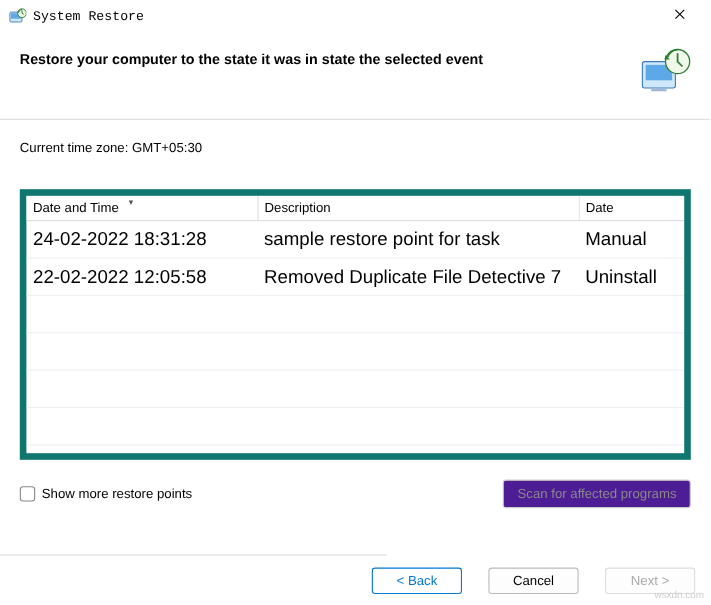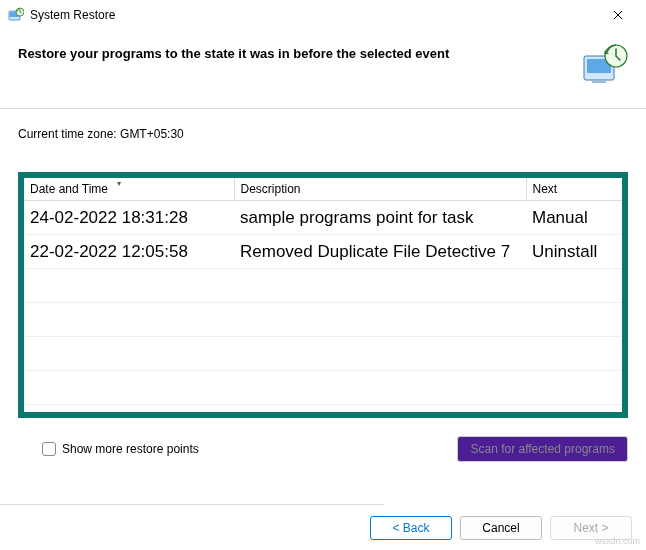--- a/index.html
+++ b/index.html
@@ -10,20 +10,21 @@
       width: 646px;
       height: 550px;
       overflow: hidden;
       color: #000;
     }
     .titlebar {
       display: flex;
       align-items: center;
       padding: 6px 8px;
       height: 30px;
+      font-family: Liberation Mono, monospace;
     }
     .titlebar .icon {
       width: 16px;
       height: 16px;
       margin-right: 6px;
     }
     .titlebar .title {
       flex: 1;
       font-size: 12px;
     }
@@ -100,21 +101,20 @@
       display: flex;
       align-items: center;
       justify-content: space-between;
       margin-top: 18px;
     }
     .checkbox-wrap {
       display: flex;
       align-items: center;
       gap: 6px;
       cursor: pointer;
-      margin-left: 24px;
     }
     .checkbox {
       width: 14px;
       height: 14px;
       border: 1px solid #888;
       border-radius: 3px;
       background: #fff;
     }
     .scan-btn {
       border: 1px solid #ccc;
@@ -123,21 +123,21 @@
       padding: 5px 12px;
       font-size: 12px;
       border-radius: 3px;
       cursor: default;
     }
     .button-bar {
       position: absolute;
       bottom: 10px;
       right: 14px;
       display: flex;
-      gap: 8px;
+      gap: 24px;
     }
     .button-bar .divider {
       position: absolute;
       top: -12px;
       left: -632px;
       right: -14px;
       width: 646px;
       border-top: 1px solid #ddd;
     }
     .btn {
@@ -184,21 +184,21 @@
   </span>
   <span class="title">System Restore</span>
   <span class="close">
     <svg viewBox="0 0 10 10" width="10" height="10">
       <path d="M1 1 L9 9 M9 1 L1 9" stroke="#000" stroke-width="1"></path>
     </svg>
   </span>
 </div>
 
 <div class="header">
-  <div class="heading">Restore your programs to the state it was in before the selected event</div>
+  <div class="heading">Restore your computer to the state it was in state the selected event</div>
   <div class="big-icon">
     <svg viewBox="0 0 48 48" width="48" height="48">
       <rect x="4" y="14" width="30" height="24" rx="2" fill="#cfe7ff" stroke="#3a7abd"></rect>
       <rect x="7" y="17" width="24" height="14" fill="#5fa8e8"></rect>
       <rect x="12" y="38" width="14" height="3" fill="#9cb9d6"></rect>
       <circle cx="36" cy="14" r="11" fill="#f0f8ea" stroke="#2e7d32" stroke-width="1.2"></circle>
       <path d="M36 7 V14 L40 18" stroke="#2e7d32" stroke-width="1.6" fill="none" stroke-linecap="round"></path>
       <path d="M27 10 A11 11 0 0 1 36 3" stroke="#2e7d32" stroke-width="1.6" fill="none"></path>
       <polygon points="25,8 29,12 24,12" fill="#2e7d32"></polygon>
     </svg>
@@ -215,27 +215,27 @@
         <col>
         <col style="width:96px">
       </colgroup>
       <thead>
         <tr>
           <th>
             <span>Date and Time</span>
             <span class="sort-arrow">▾</span>
           </th>
           <th>Description</th>
-          <th>Next</th>
+          <th>Date</th>
         </tr>
       </thead>
       <tbody>
         <tr>
           <td>24-02-2022 18:31:28</td>
-          <td>sample programs point for task</td>
+          <td>sample restore point for task</td>
           <td>Manual</td>
         </tr>
         <tr>
           <td>22-02-2022 12:05:58</td>
           <td>Removed Duplicate File Detective 7</td>
           <td>Uninstall</td>
         </tr>
         <tr>
             <td></td>
             <td></td>

